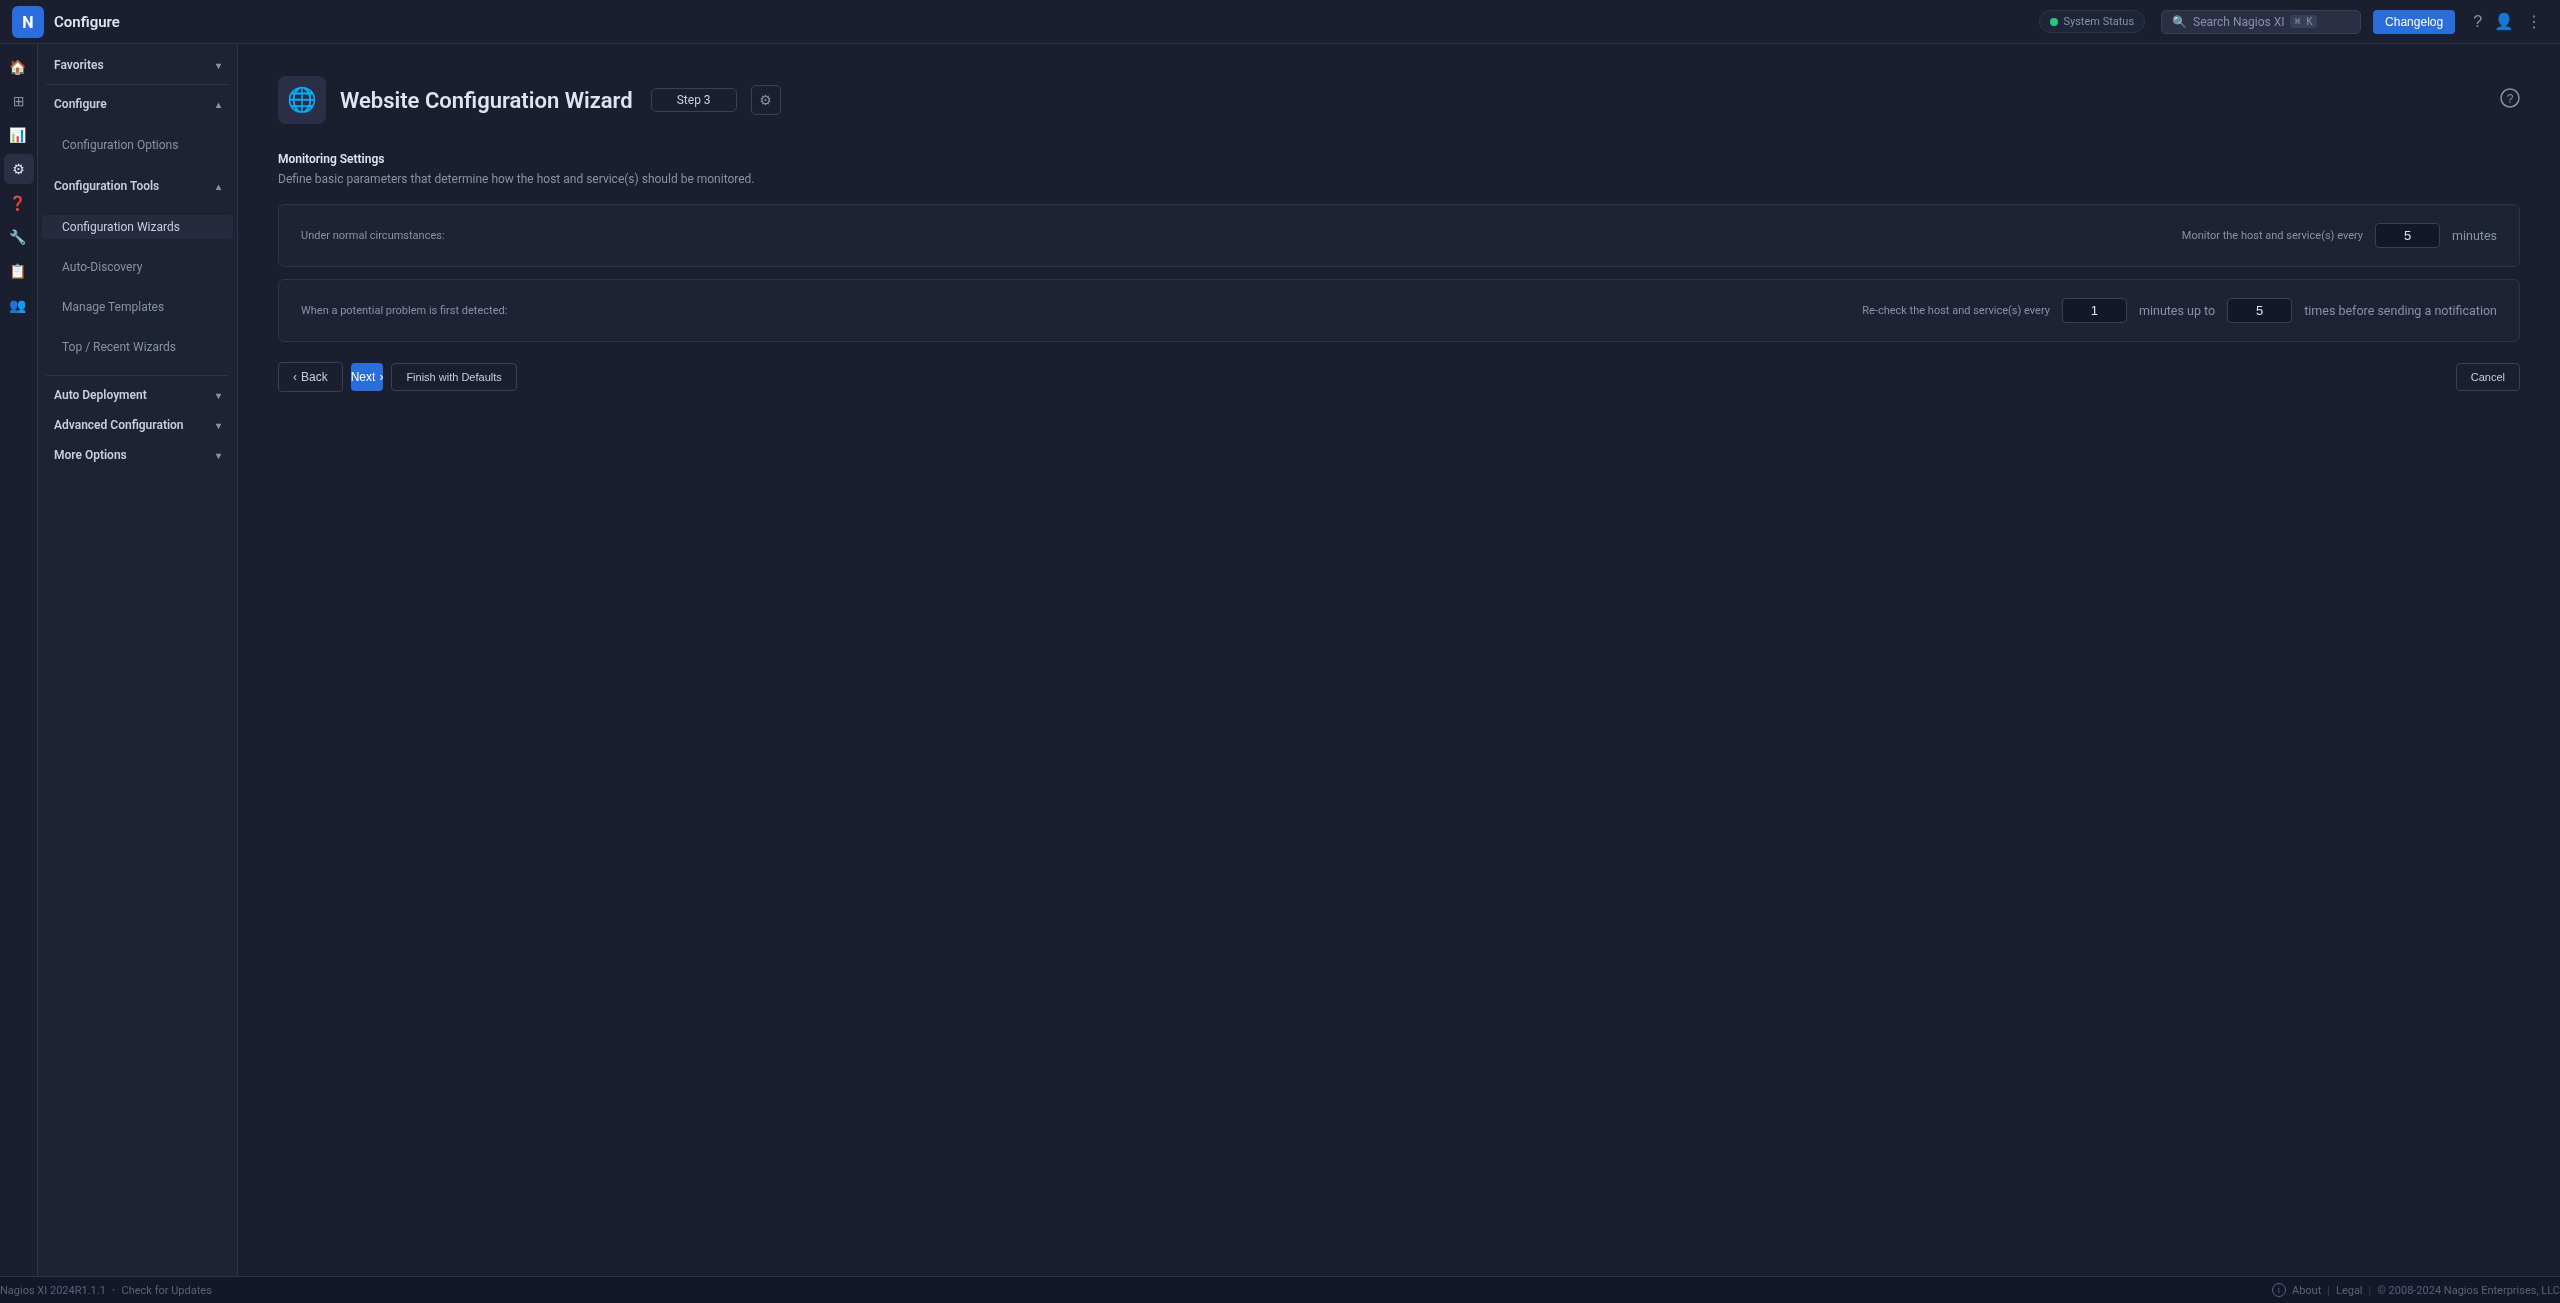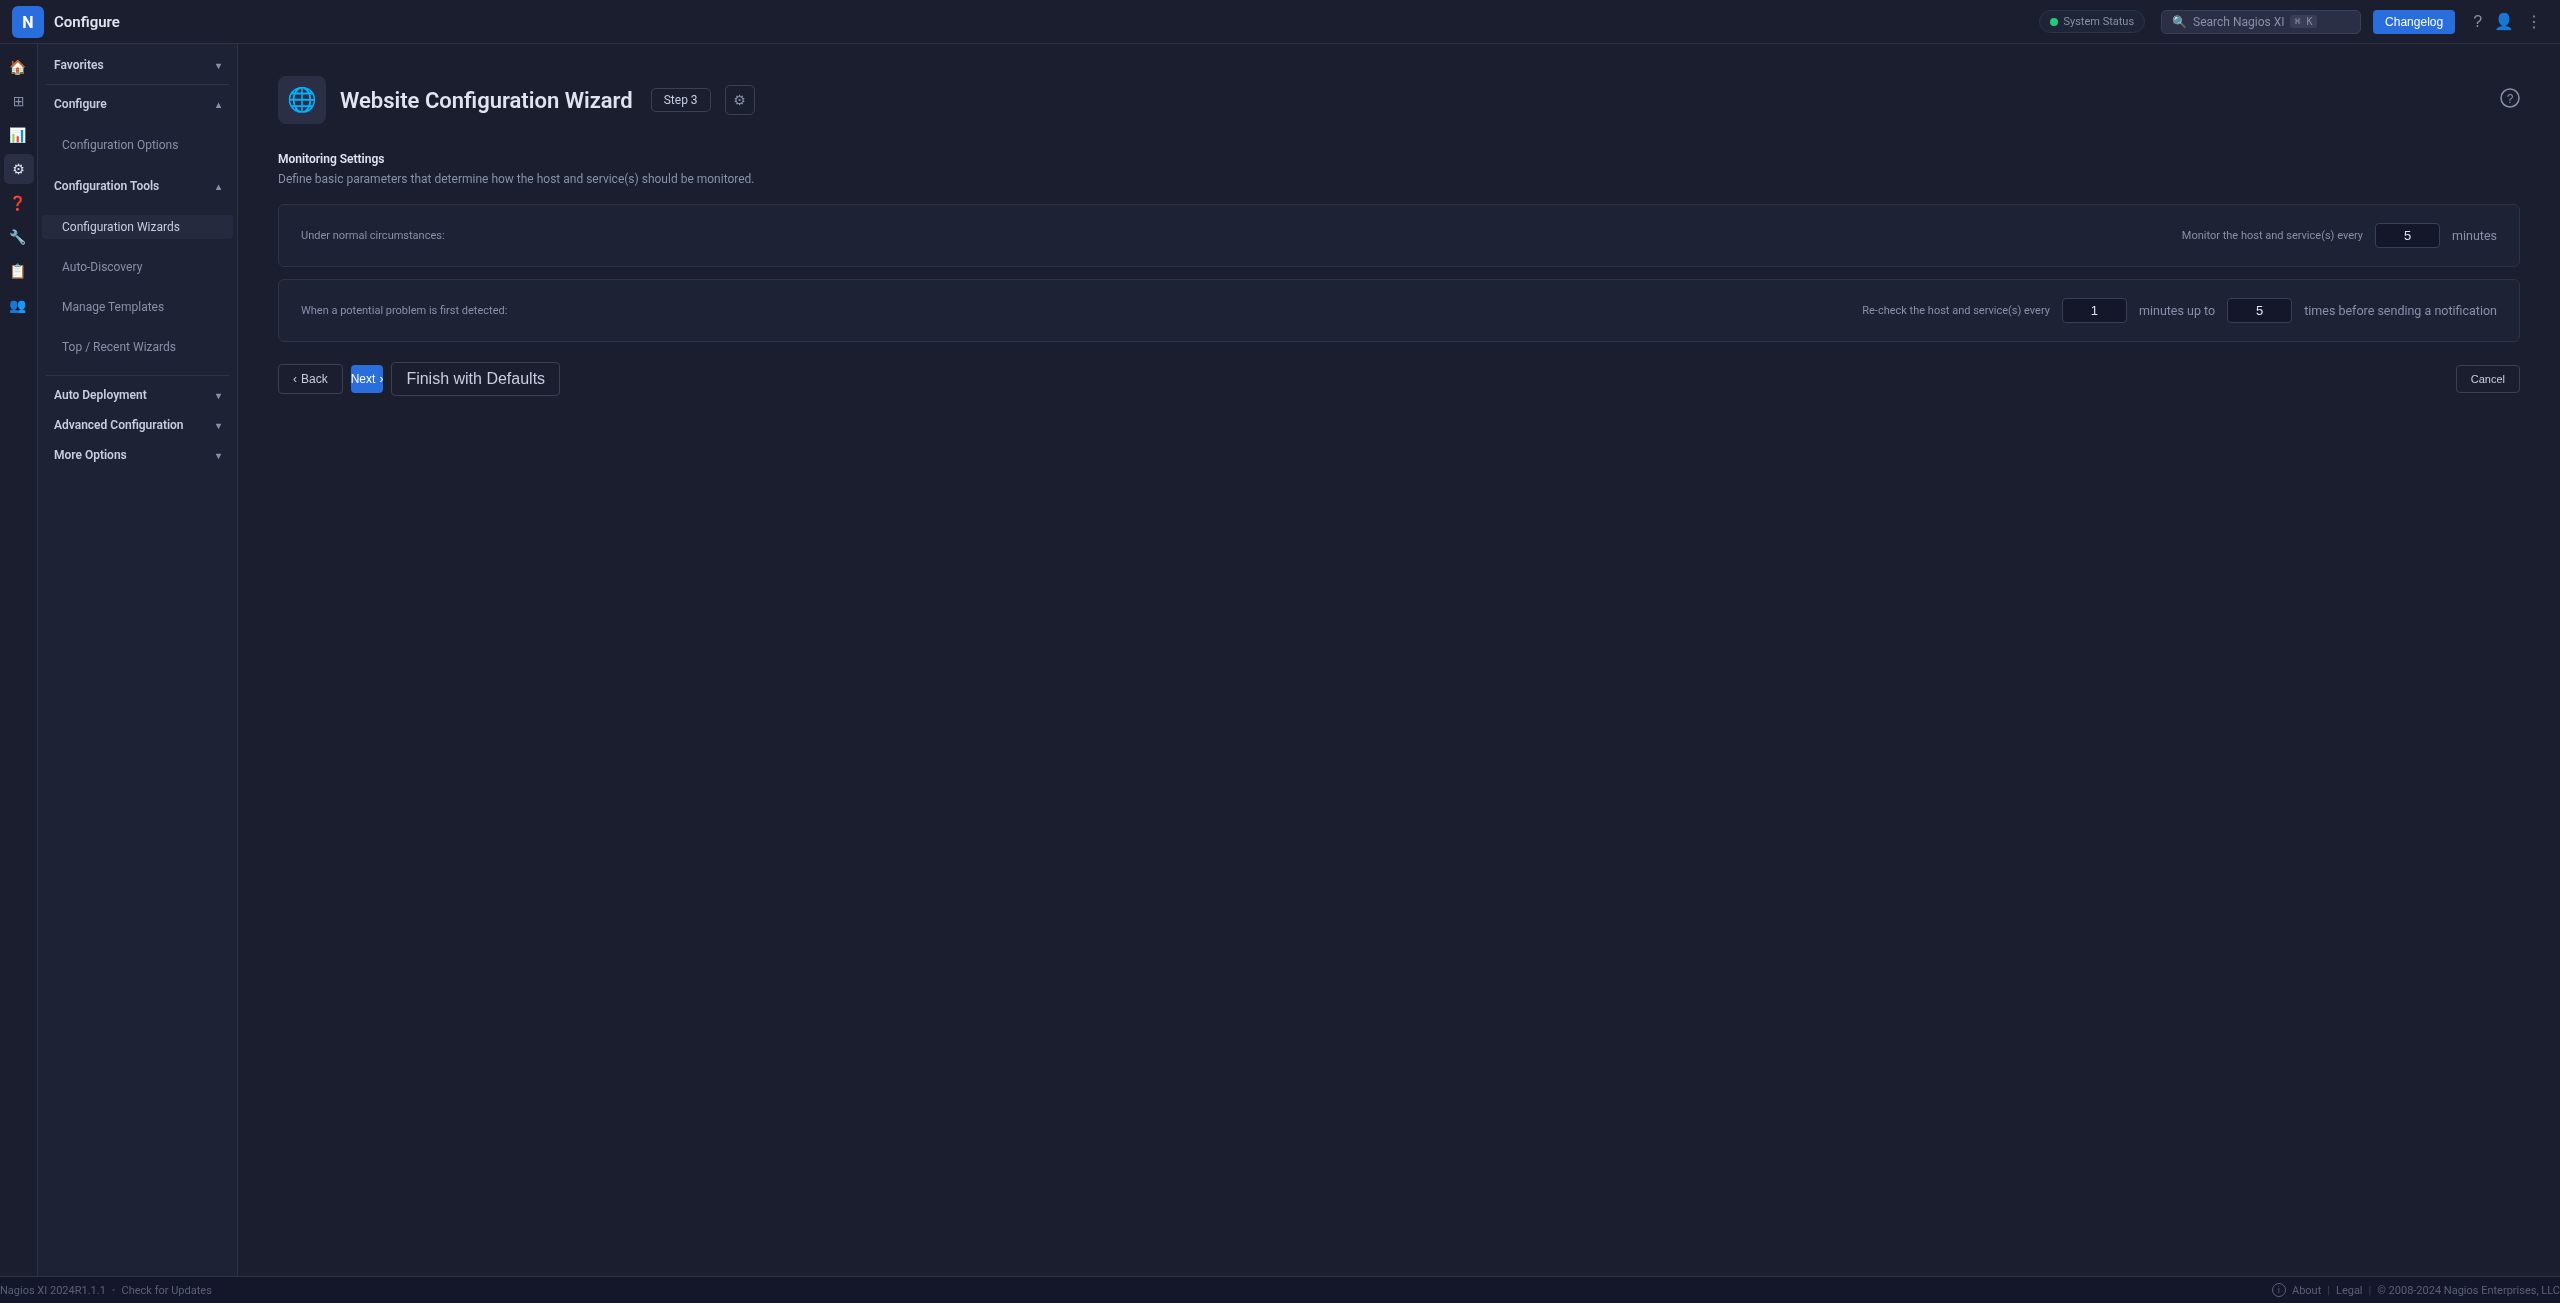--- a/index.html
+++ b/index.html
@@ -195,21 +195,21 @@
     }
     .wizard-title {
       font-size: 22px;
       font-weight: 600;
       color: #e0e4f0;
     }
     .step-badge {
       background: transparent;
       border: 1px solid #3a3f58;
       border-radius: 5px;
-      padding: 4px 12px;
+      padding: 4px 25px;
       font-size: 12px;
       color: #c8cde0;
       margin-left: 4px;
     }
     .gear-btn {
       background: transparent;
       border: 1px solid #3a3f58;
       border-radius: 5px;
       color: #8890aa;
       width: 30px; height: 30px;
@@ -297,21 +297,21 @@
       font-size: 12px;
       display: flex; align-items: center; gap: 4px;
     }
     .btn-finish {
       background: transparent;
       border: 1px solid #3a3f58;
       color: #c8cde0;
       border-radius: 4px;
       padding: 7px 14px;
       cursor: pointer;
-      font-size: 16px;
+      font-size: 11px;
     }
     .btn-cancel {
       background: transparent;
       border: 1px solid #3a3f58;
       color: #c8cde0;
       border-radius: 4px;
       padding: 7px 14px;
       cursor: pointer;
       font-size: 11px;
       margin-left: auto;

